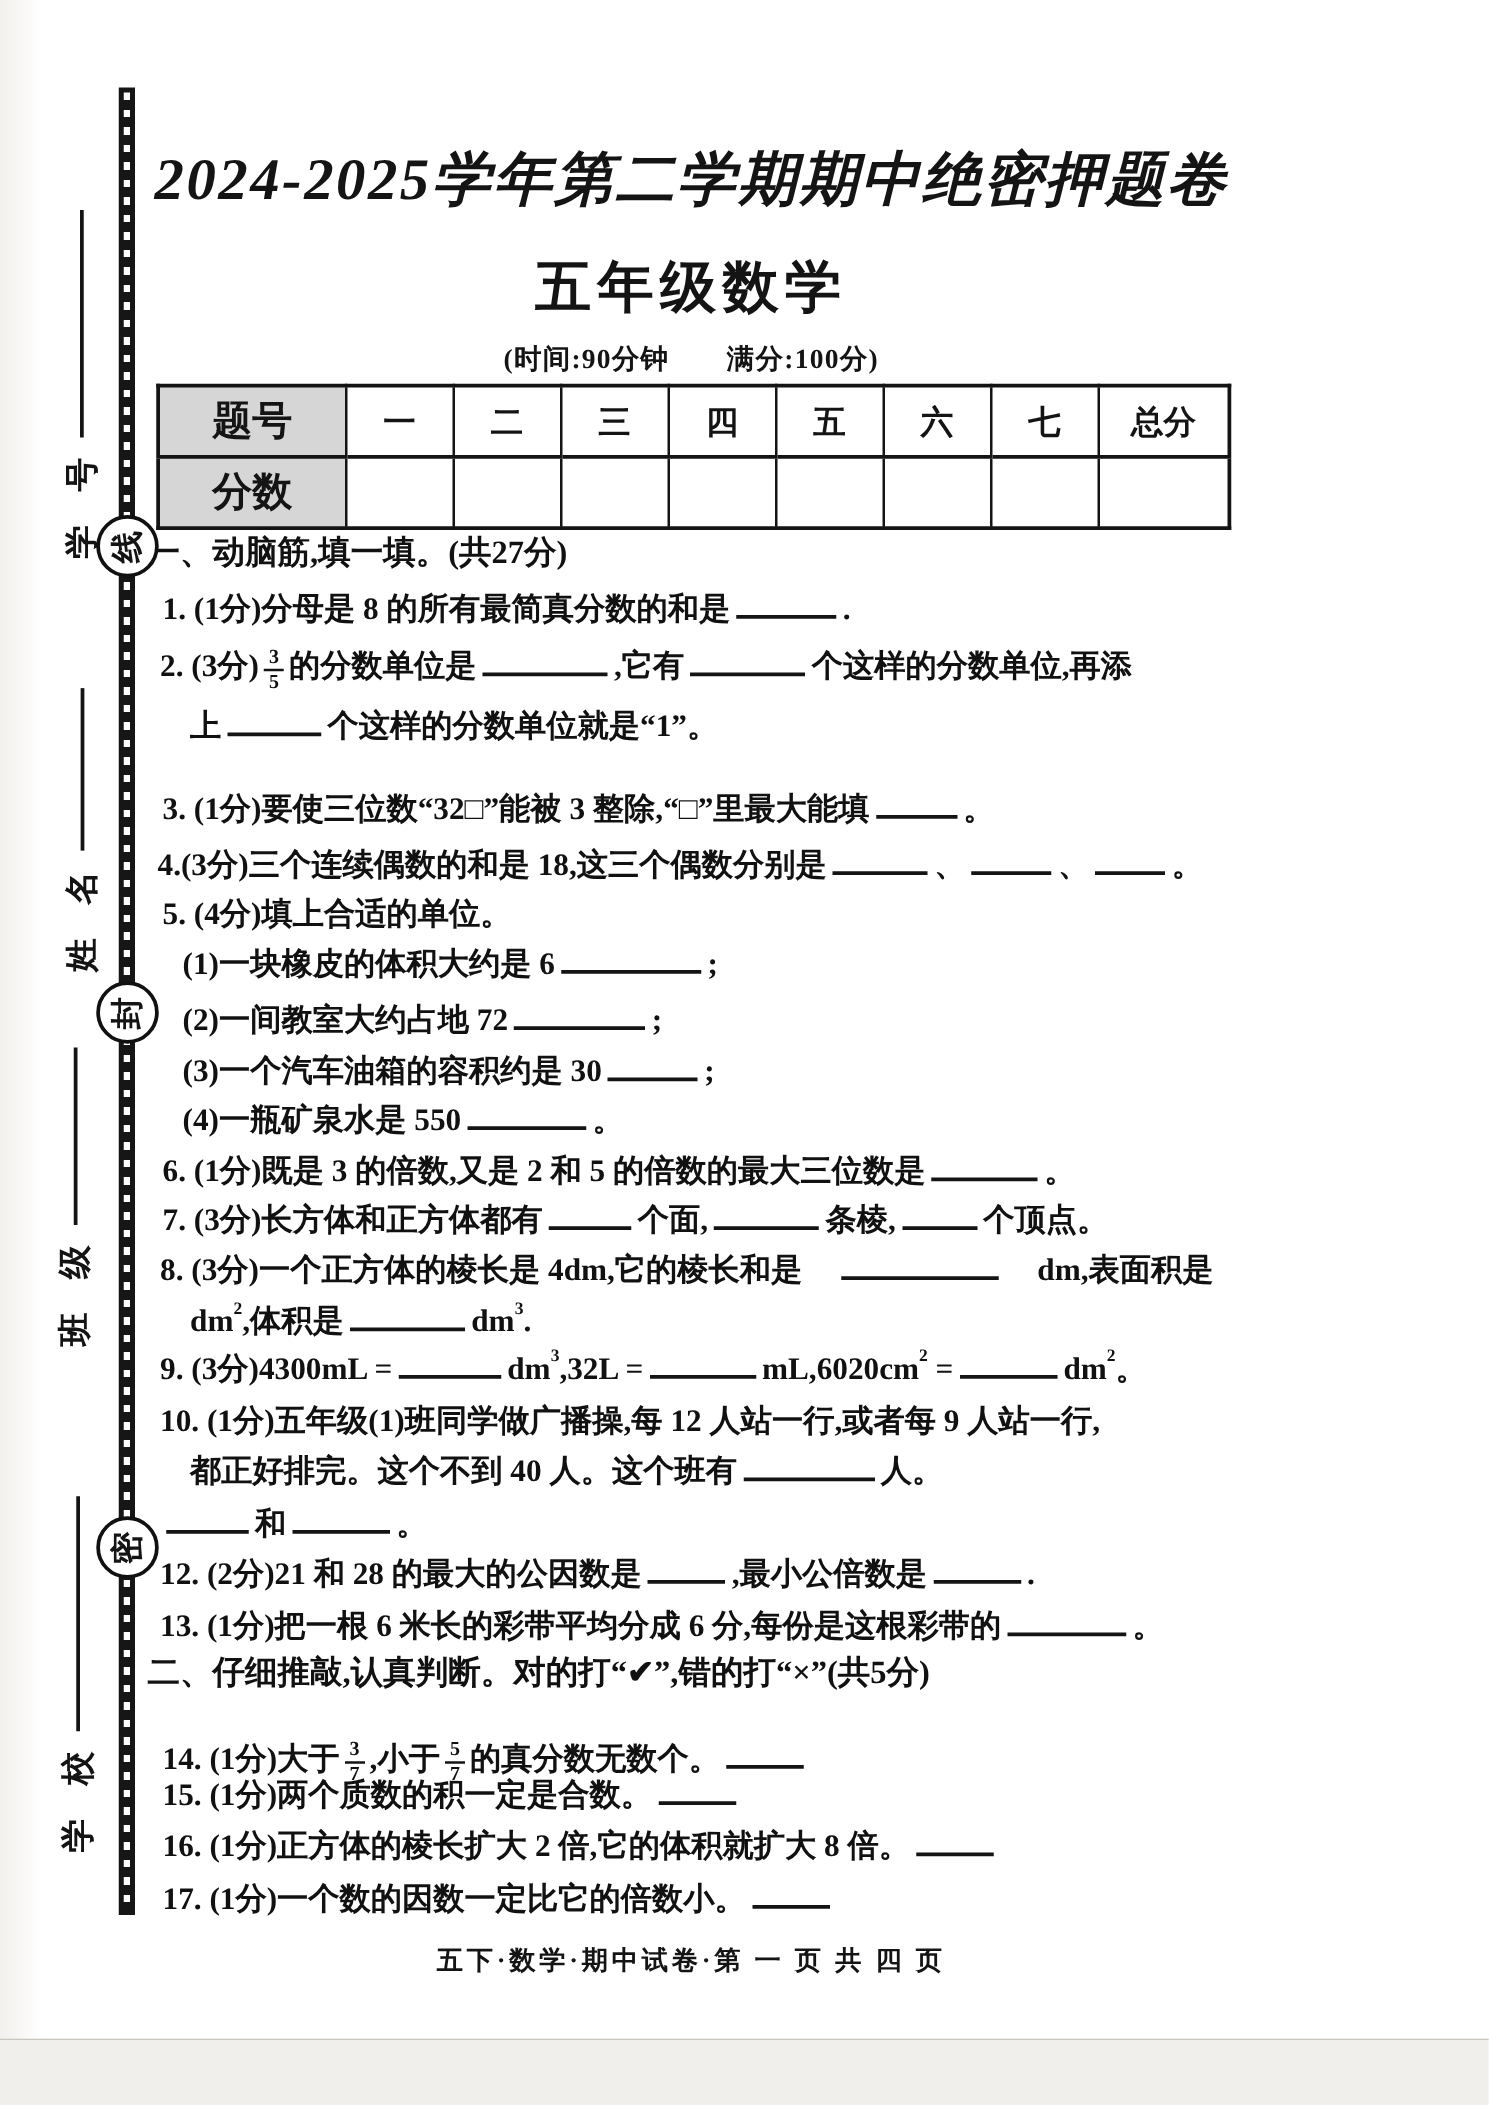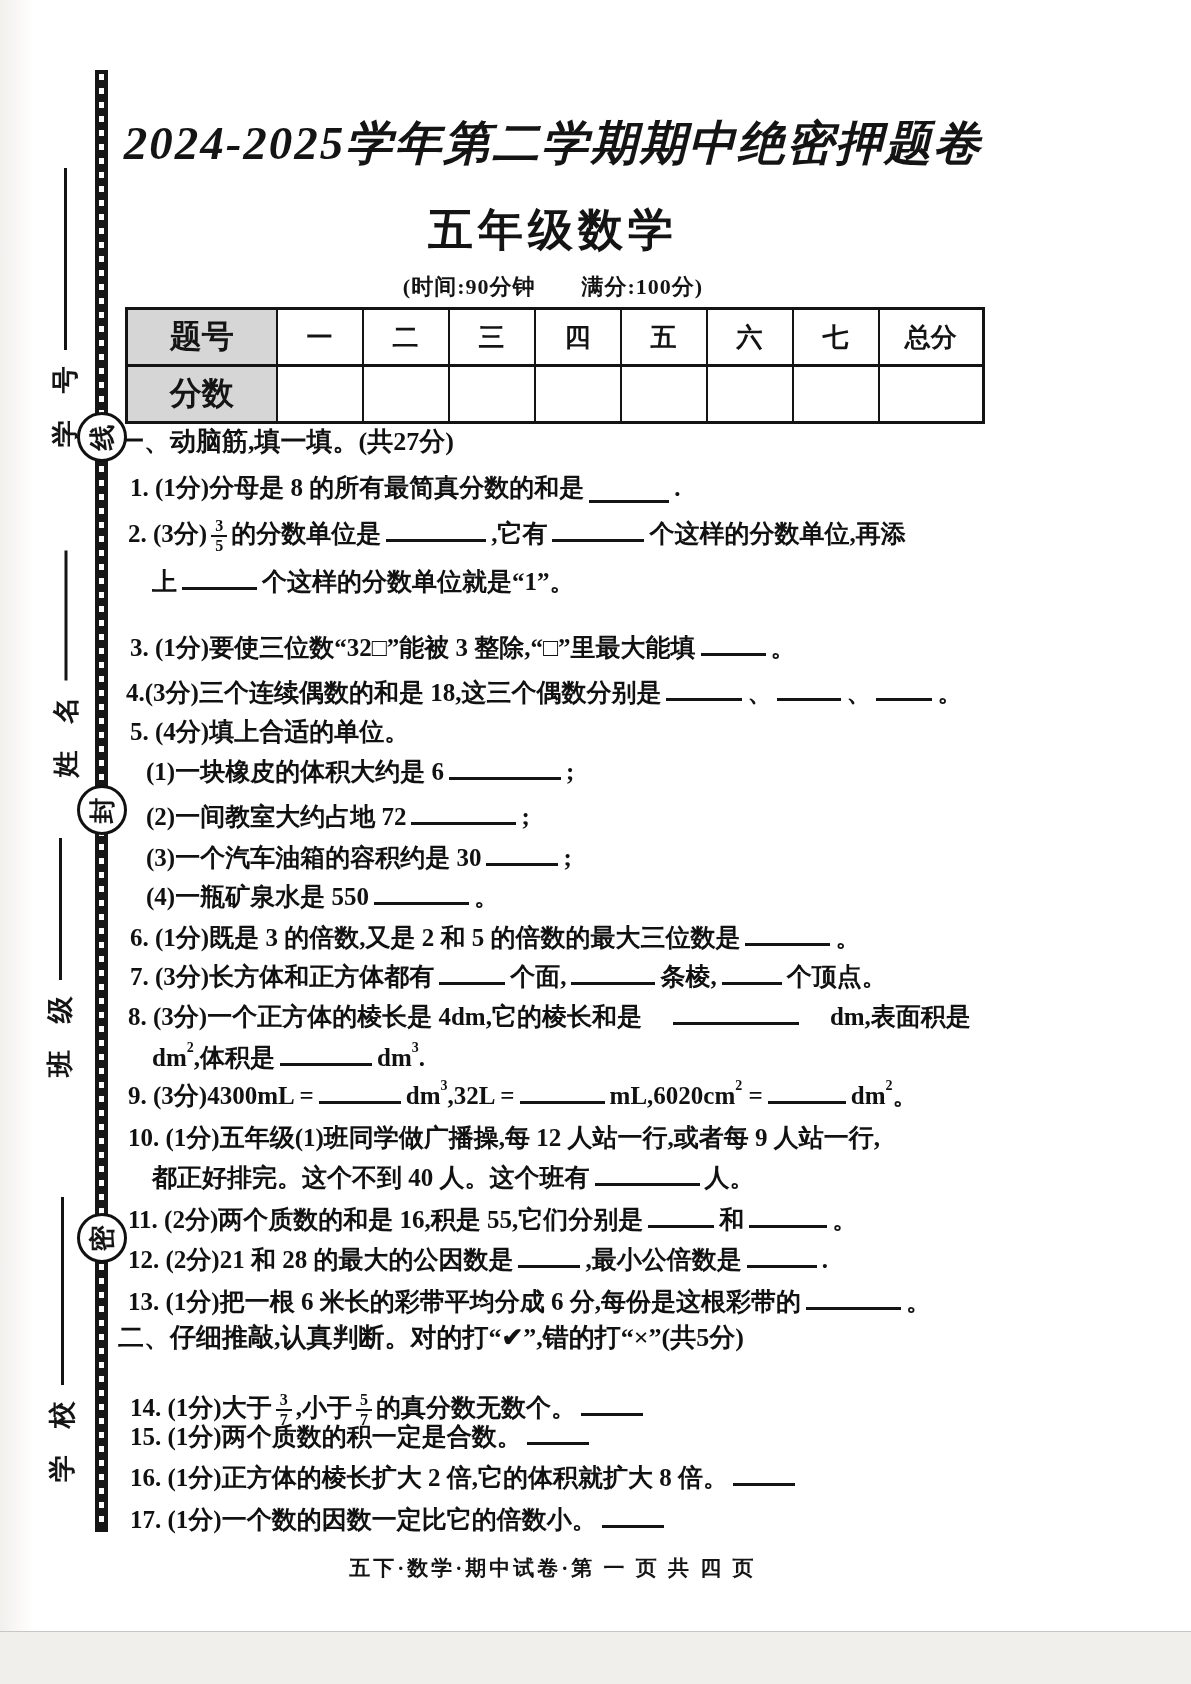--- a/index.html
+++ b/index.html
@@ -136,21 +136,21 @@
           <td></td>
           <td></td>
         </tr>
       </tbody>
   </table>
 
   <div>
       <div class="ln sec" style="top: 422px; left: 118px;">
         <span class="txt">一、动脑筋,填一填。(共27分)</span>
       </div>
-      <div class="ln q" style="top: 468px; left: 130px; align-items: center;">
+      <div class="ln q" style="top: 468px; left: 130px;">
         <span class="txt">1. (1分)分母是 8 的所有最简真分数的和是</span>
         <span class="bl" style="width: 80px;"></span>
         <span class="txt">.</span>
       </div>
       <div class="ln q" style="top: 514px; left: 128px;">
         <span class="txt">2. (3分)</span>
         <span class="fr">
           <span class="nu">3</span>
           <span class="de">5</span>
         </span>
@@ -247,21 +247,20 @@
       </div>
       <div class="ln q" style="top: 1118px; left: 128px;">
         <span class="txt">10. (1分)五年级(1)班同学做广播操,每 12 人站一行,或者每 9 人站一行,</span>
       </div>
       <div class="ln q" style="top: 1158px; left: 152px;">
         <span class="txt">都正好排完。这个不到 40 人。这个班有</span>
         <span class="bl" style="width: 105px;"></span>
         <span class="txt">人。</span>
       </div>
       <div class="ln q" style="top: 1200px; left: 128px;">
-        <span class="txt">11. (2分)两个质数的和是 16,积是 55,它们分别是</span>
         <span class="bl" style="width: 66px;"></span>
         <span class="txt">和</span>
         <span class="bl" style="width: 78px;"></span>
         <span class="txt">。</span>
       </div>
       <div class="ln q" style="top: 1240px; left: 128px;">
         <span class="txt">12. (2分)21 和 28 的最大的公因数是</span>
         <span class="bl" style="width: 62px;"></span>
         <span class="txt">,最小公倍数是</span>
         <span class="bl" style="width: 70px;"></span>

